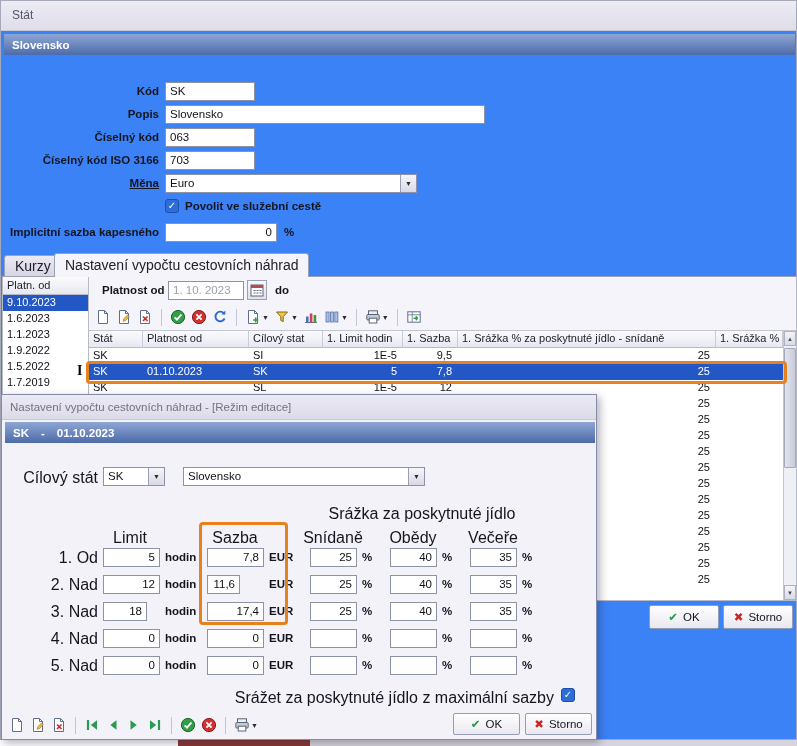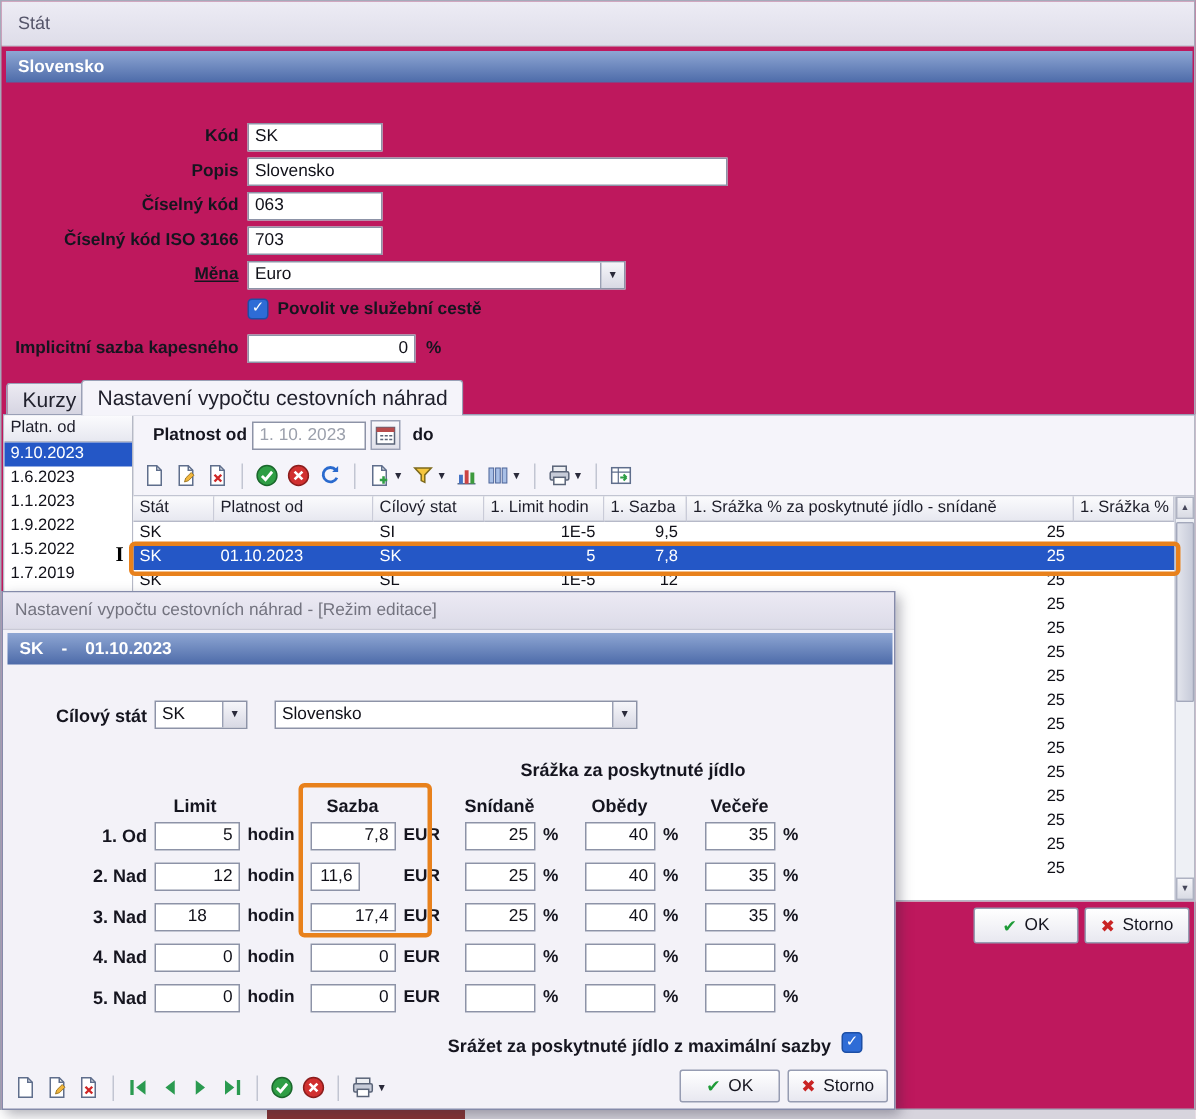--- a/index.html
+++ b/index.html
@@ -1,17 +1,17 @@
 <!DOCTYPE html>
 <html><head>
 <meta charset="utf-8">
 <style>
   *{margin:0;padding:0;box-sizing:border-box}
   html,body{width:797px;height:746px;overflow:hidden;background:#fff;font-family:"Liberation Sans","DejaVu Sans",sans-serif}
-  #main-window{position:absolute;left:0;top:0;width:797px;height:740px;background:#be185d;border:1px solid #a6a9ba}
+  #main-window{position:absolute;left:0;top:0;width:797px;height:740px;background:#3b82f6;border:1px solid #a6a9ba}
   .titlebar{position:absolute;left:0;top:0;width:100%;height:30px;background:linear-gradient(#edecf5,#dedde9);border-bottom:1px solid #c9c9d6;color:#55556a;font-size:12px;line-height:29px;padding-left:11px;white-space:nowrap}
   .blue-bar{position:absolute;background:linear-gradient(#8ea6d3,#4d6ba9);color:#fff;font-weight:bold;font-size:11.5px;display:flex;align-items:center;padding-left:8px}
   #main-header{left:3px;top:33px;width:791px;height:21px}
   .lbl{position:absolute;font-size:11.5px;font-weight:bold;color:#15151f;text-align:right;line-height:19px;white-space:nowrap}
   .rlbl{text-align:left}
   .inp{position:absolute;height:19px;background:#fff;border:1px solid #8d93a7;font-size:11.5px;line-height:17px;padding:0 4px;color:#101018;white-space:nowrap;overflow:hidden}
   .num{text-align:right}
   .gray{color:#9ba0ac}
   .combo .arrow{position:absolute;right:0;top:0;bottom:0;width:16px;background:linear-gradient(#f6f6fa,#d8d9e4);border-left:1px solid #9aa0b4;display:flex;align-items:center;justify-content:center;font-size:7px;color:#2a2a3a}
   .chk{position:absolute;width:14px;height:14px;background:#2e6cd6;border:1px solid #1c4fa6;border-radius:3px;color:#fff;font-size:10px;font-weight:bold;text-align:center;line-height:12px}
@@ -40,21 +40,21 @@
   .tcell{padding:1px 4px;white-space:nowrap;overflow:hidden}
   .tcell.num{padding-right:6px}
   #vscroll{position:absolute;right:0;top:0;width:13px;height:100%;background:#eef0f5;border-left:1px solid #c2c5d2}
   .scroll-btn{position:absolute;left:0;width:12px;height:15px;background:linear-gradient(#f4f4f8,#d9dbe4);border:1px solid #aeb2c2;font-size:6px;color:#45465a;display:flex;align-items:center;justify-content:center}
   #vthumb{position:absolute;left:0;top:17px;width:12px;height:120px;background:linear-gradient(90deg,#e2e4ec,#c7cbd9);border:1px solid #a3a8bb;border-radius:1px}
   #row-indicator{position:absolute;left:76px;top:362px;font-family:"Liberation Serif","DejaVu Serif",serif;font-weight:bold;font-size:14px;color:#000;z-index:6}
   .annot{position:absolute;border:3px solid #e8811c;border-radius:4px;pointer-events:none}
   #dialog{position:absolute;left:1px;top:394px;width:596px;height:346px;background:#f3f2f8;border:1px solid #858baa;box-shadow:3px 3px 8px rgba(40,40,60,.35);z-index:30}
   .titlebar2{position:absolute;left:0;top:0;width:100%;height:25px;background:linear-gradient(#eceaf4,#dcdbe8);border-bottom:1px solid #c9c9d6;color:#73737f;font-size:11.5px;line-height:24px;padding-left:8px;white-space:nowrap}
   #dlg-header{left:3px;top:27px;width:590px;height:21px;gap:12px}
-  .dlbl{position:absolute;font-size:12px;font-weight:bold;color:#15151f;text-align:right;line-height:19px;white-space:nowrap}
+  .dlbl{position:absolute;font-size:16px;font-weight:normal;color:#15151f;text-align:right;line-height:19px;white-space:nowrap}
   .unit{position:absolute;font-size:11.5px;font-weight:bold;line-height:19px;color:#15151f;white-space:nowrap}
   #dlg-toolbar{position:absolute;left:0;top:315px;width:100%;height:30px;padding-left:6px}
   #bottom-strip{position:absolute;left:0;top:740px;width:797px;height:6px;background:#fff}
   #bottom-strip .seg2{position:absolute;left:178px;top:0;width:132px;height:6px;background:#8a3434}
   #bottom-strip .seg3{position:absolute;left:310px;top:0;width:487px;height:6px;background:#d7d4dd}
 </style>
 </head>
 <body>
 
 <div id="main-window">
@@ -450,21 +450,21 @@
       <div class="unit" style="left: 163px; top: 180px; width: 40px;">hodin</div>
       <div class="inp num" style="left: 205px; top: 180px; width: 33px;">11,6</div>
       <div class="unit" style="left: 267px; top: 180px; width: 30px;">EUR</div>
       <div class="inp num" style="left: 308px; top: 180px; width: 47px;">25</div>
       <div class="unit" style="left: 360px; top: 180px; width: 14px;">%</div>
       <div class="inp num" style="left: 388px; top: 180px; width: 47px;">40</div>
       <div class="unit" style="left: 440px; top: 180px; width: 14px;">%</div>
       <div class="inp num" style="left: 468px; top: 180px; width: 47px;">35</div>
       <div class="unit" style="left: 520px; top: 180px; width: 14px;">%</div>
       <div class="dlbl" style="left: 28px; top: 207px; width: 68px;">3. Nad</div>
-      <div class="inp num" style="left: 101px; top: 207px; width: 57px; text-align: center;">18</div>
+      <div class="inp num" style="left: 101px; top: 207px; width: 44px;">18</div>
       <div class="unit" style="left: 163px; top: 207px; width: 40px;">hodin</div>
       <div class="inp num" style="left: 205px; top: 207px; width: 57px;">17,4</div>
       <div class="unit" style="left: 267px; top: 207px; width: 30px;">EUR</div>
       <div class="inp num" style="left: 308px; top: 207px; width: 47px;">25</div>
       <div class="unit" style="left: 360px; top: 207px; width: 14px;">%</div>
       <div class="inp num" style="left: 388px; top: 207px; width: 47px;">40</div>
       <div class="unit" style="left: 440px; top: 207px; width: 14px;">%</div>
       <div class="inp num" style="left: 468px; top: 207px; width: 47px;">35</div>
       <div class="unit" style="left: 520px; top: 207px; width: 14px;">%</div>
       <div class="dlbl" style="left: 28px; top: 234px; width: 68px;">4. Nad</div>

